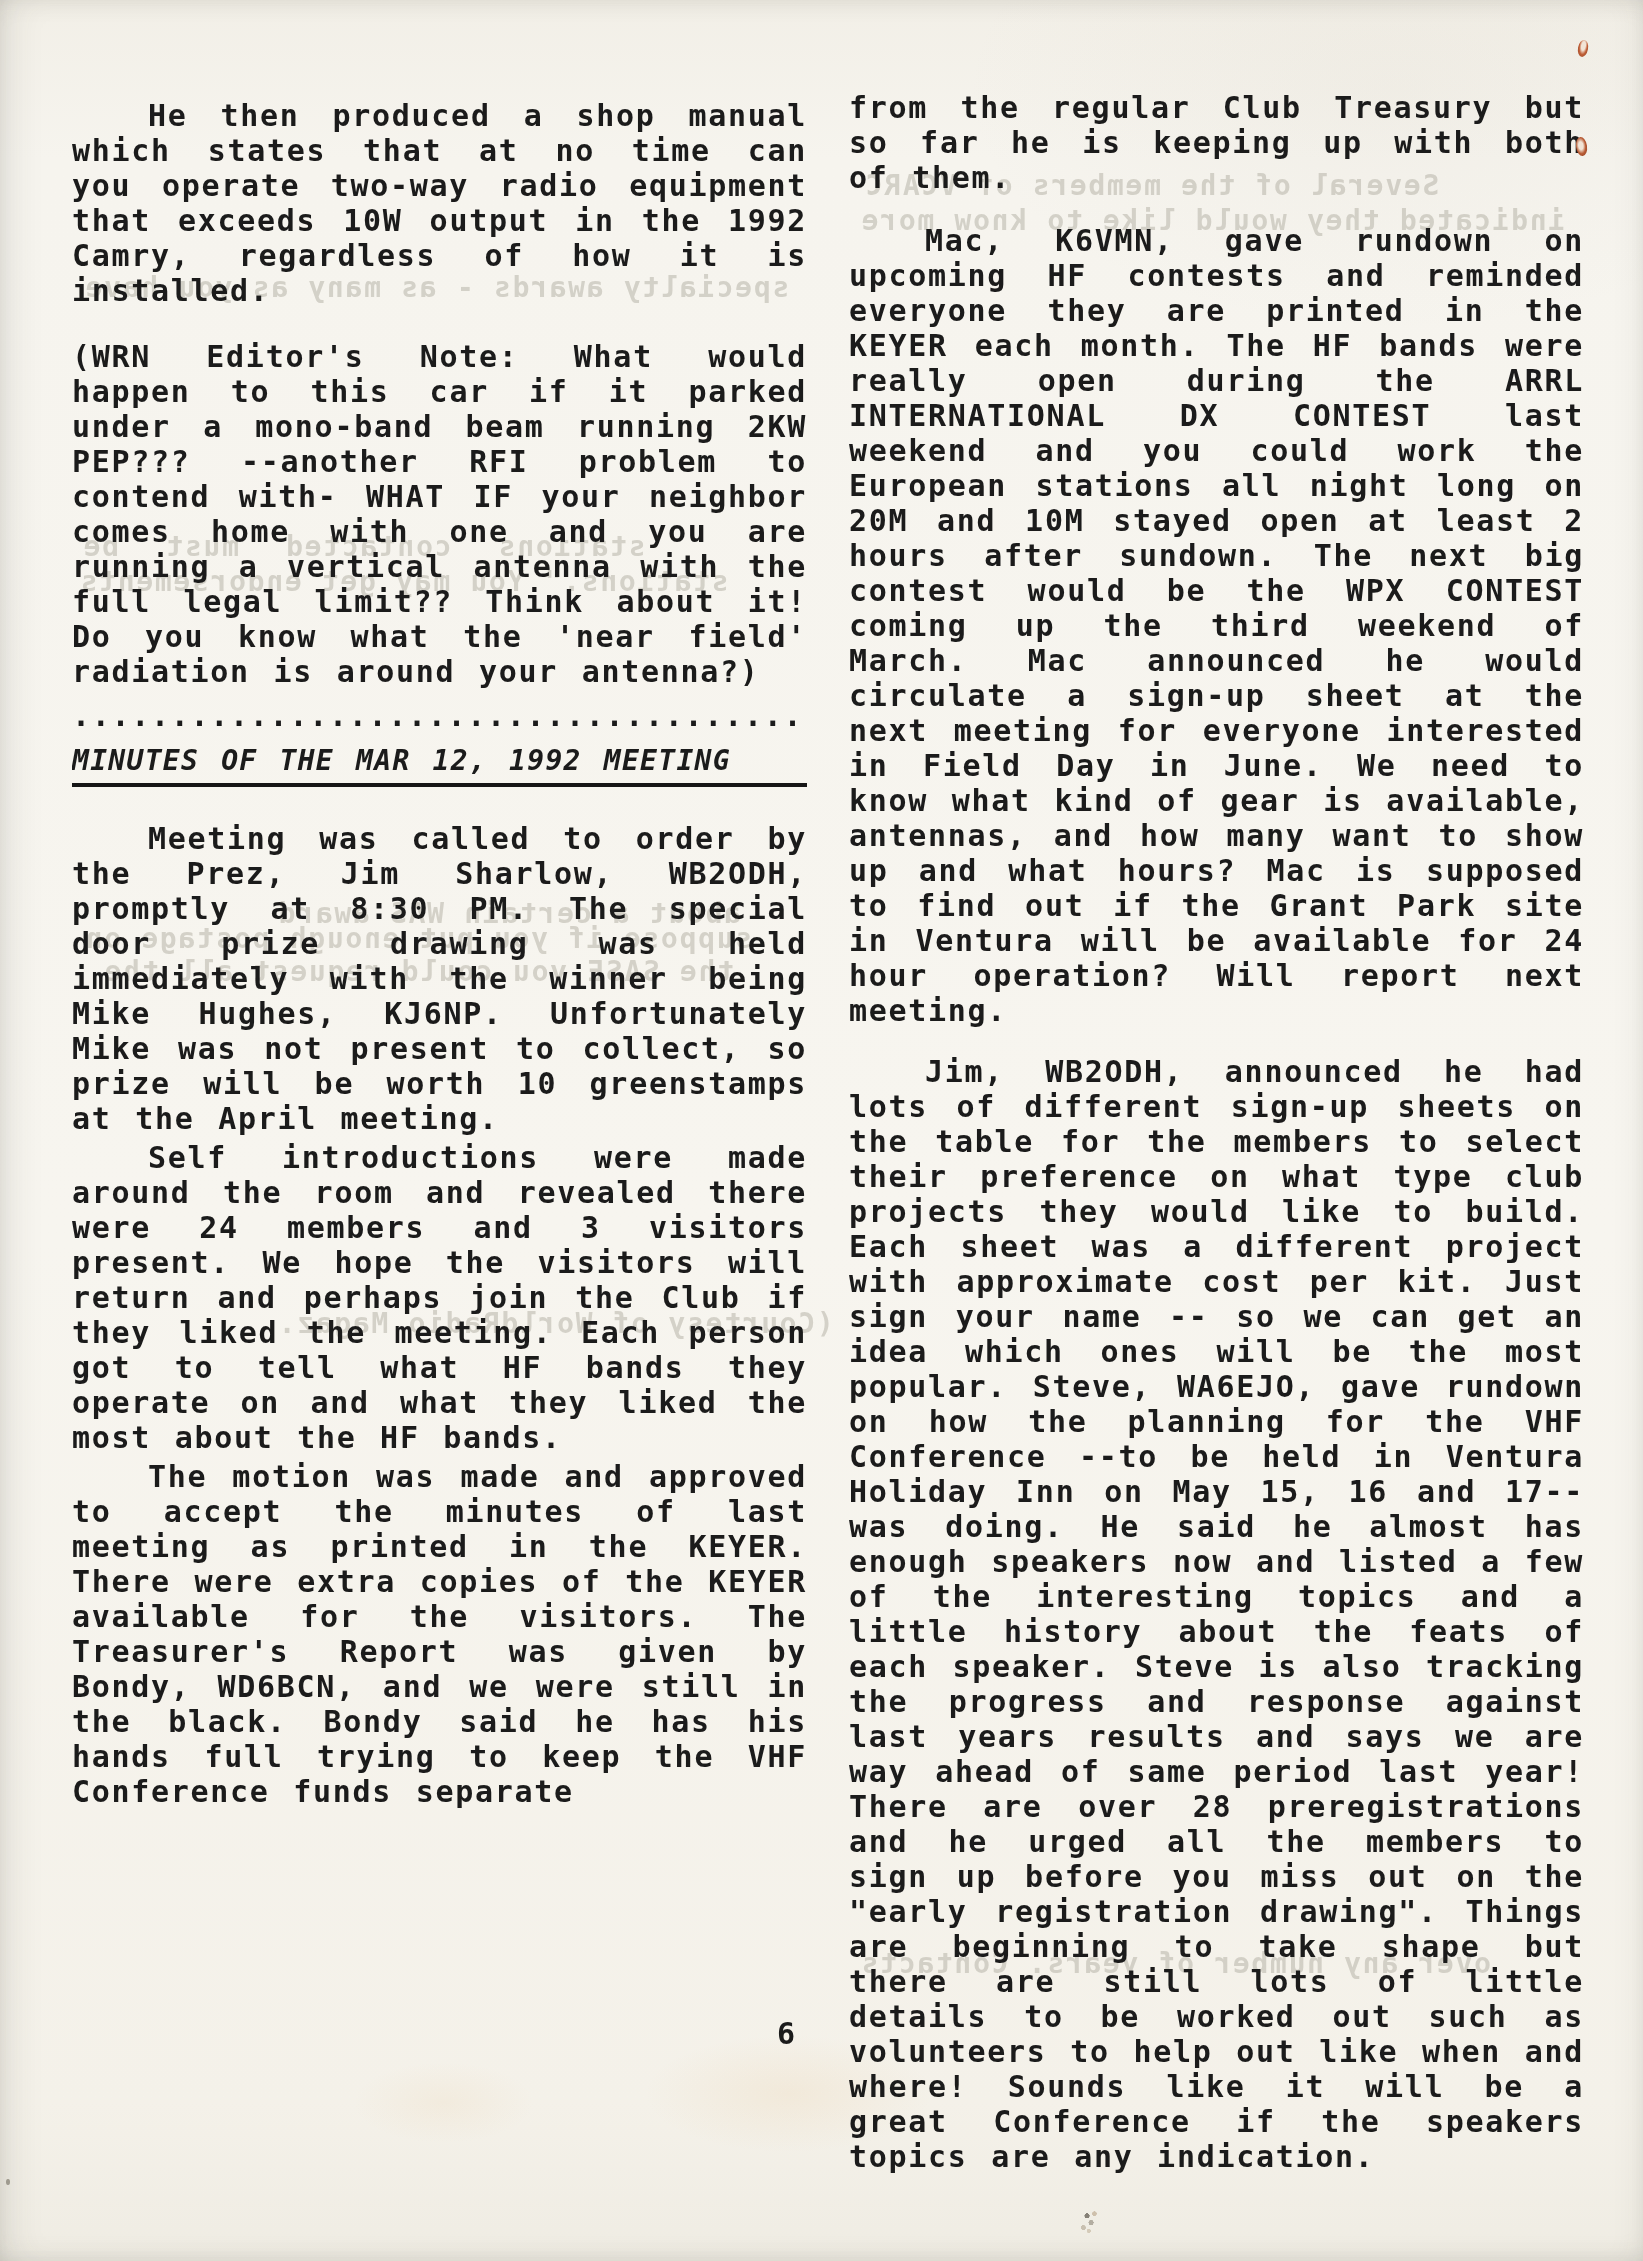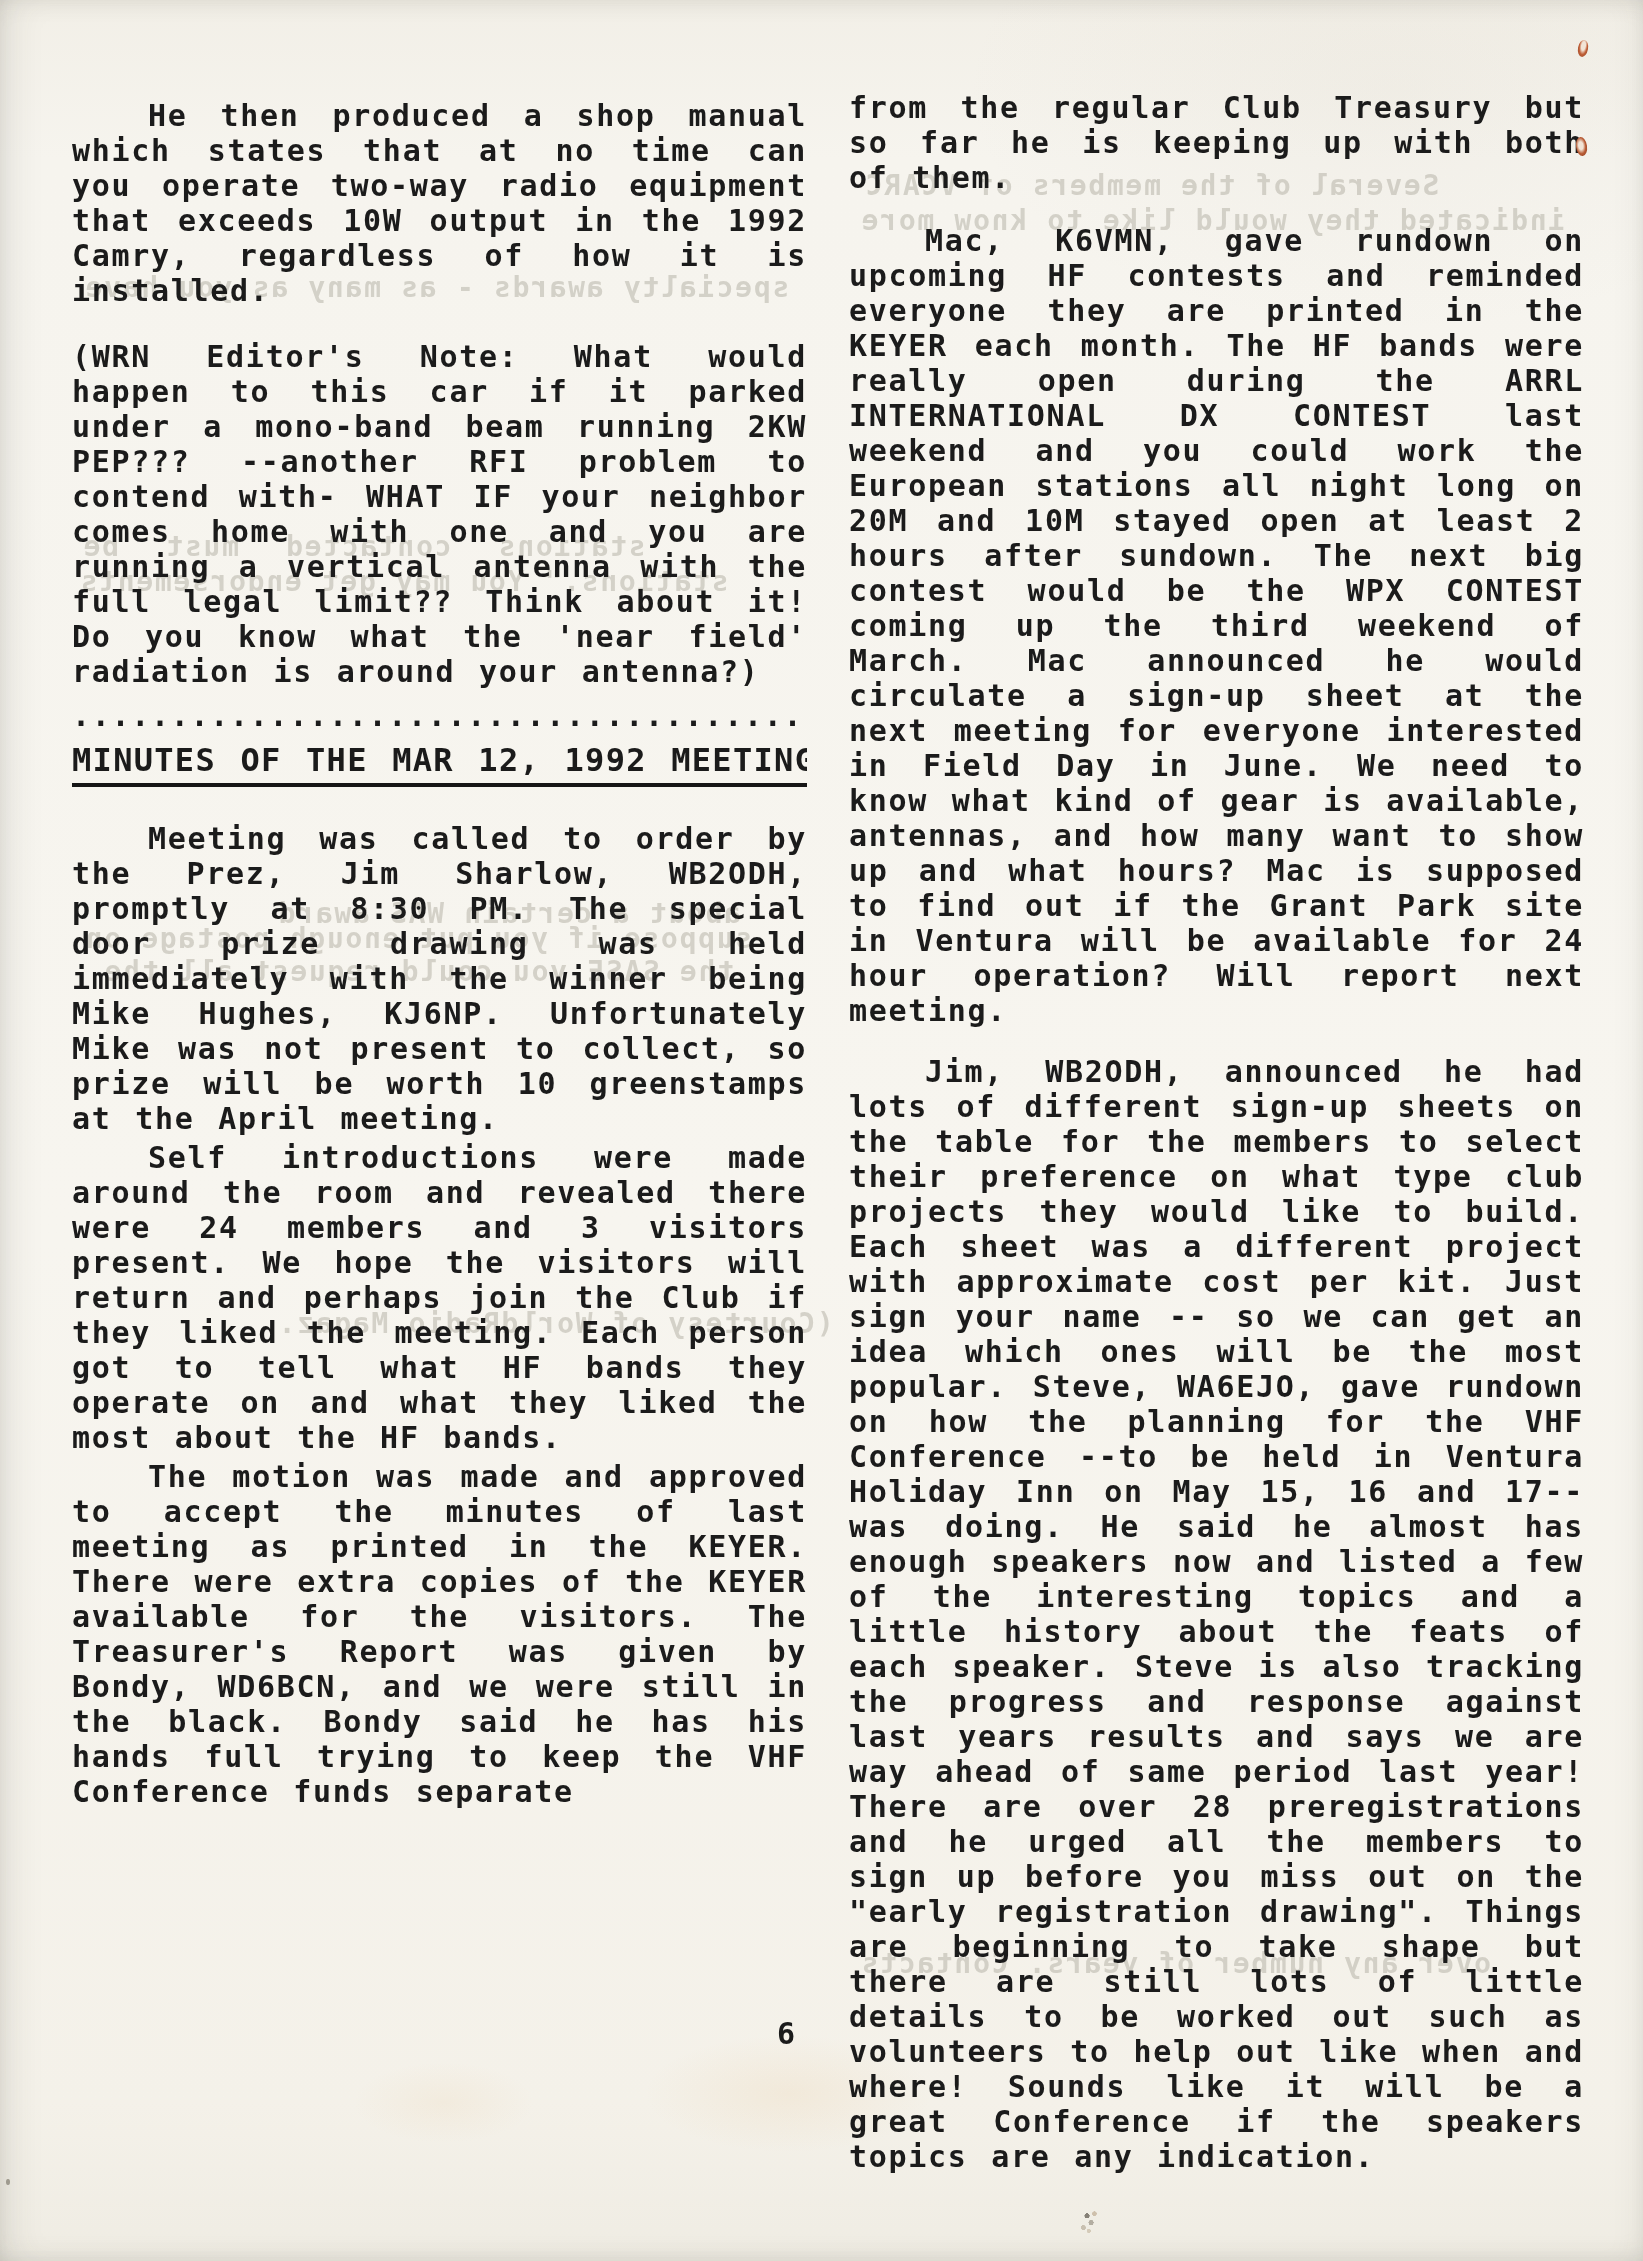--- a/index.html
+++ b/index.html
@@ -40,22 +40,22 @@
   p.para.mb-xs    { margin-bottom:3.9px; }
   .col-right p.para.r0 { margin-bottom:28px; }
   .col-right p.para.r1 { margin-bottom:26px; }
 
   .dots {
     margin:0 0 10.3px 0; white-space:nowrap;
     font-weight:700; letter-spacing:1.7px; overflow:hidden;
   }
   h2.heading {
     margin:0 0 34px 0; padding:0 0 4.5px 0;
-    font-size:32px; line-height:35px;
-    font-weight:700; letter-spacing:1.3px;
+    font-size:28px; line-height:35px;
+    font-style:italic; font-weight:700; letter-spacing:1.3px;
     border-bottom:4.5px solid #161616;
     white-space:nowrap; overflow:hidden;
   }
 
   .page-number {
     position:absolute; left:777px; top:2016px;
     font-size:30px; font-weight:700;
   }
 
   .ghost {

